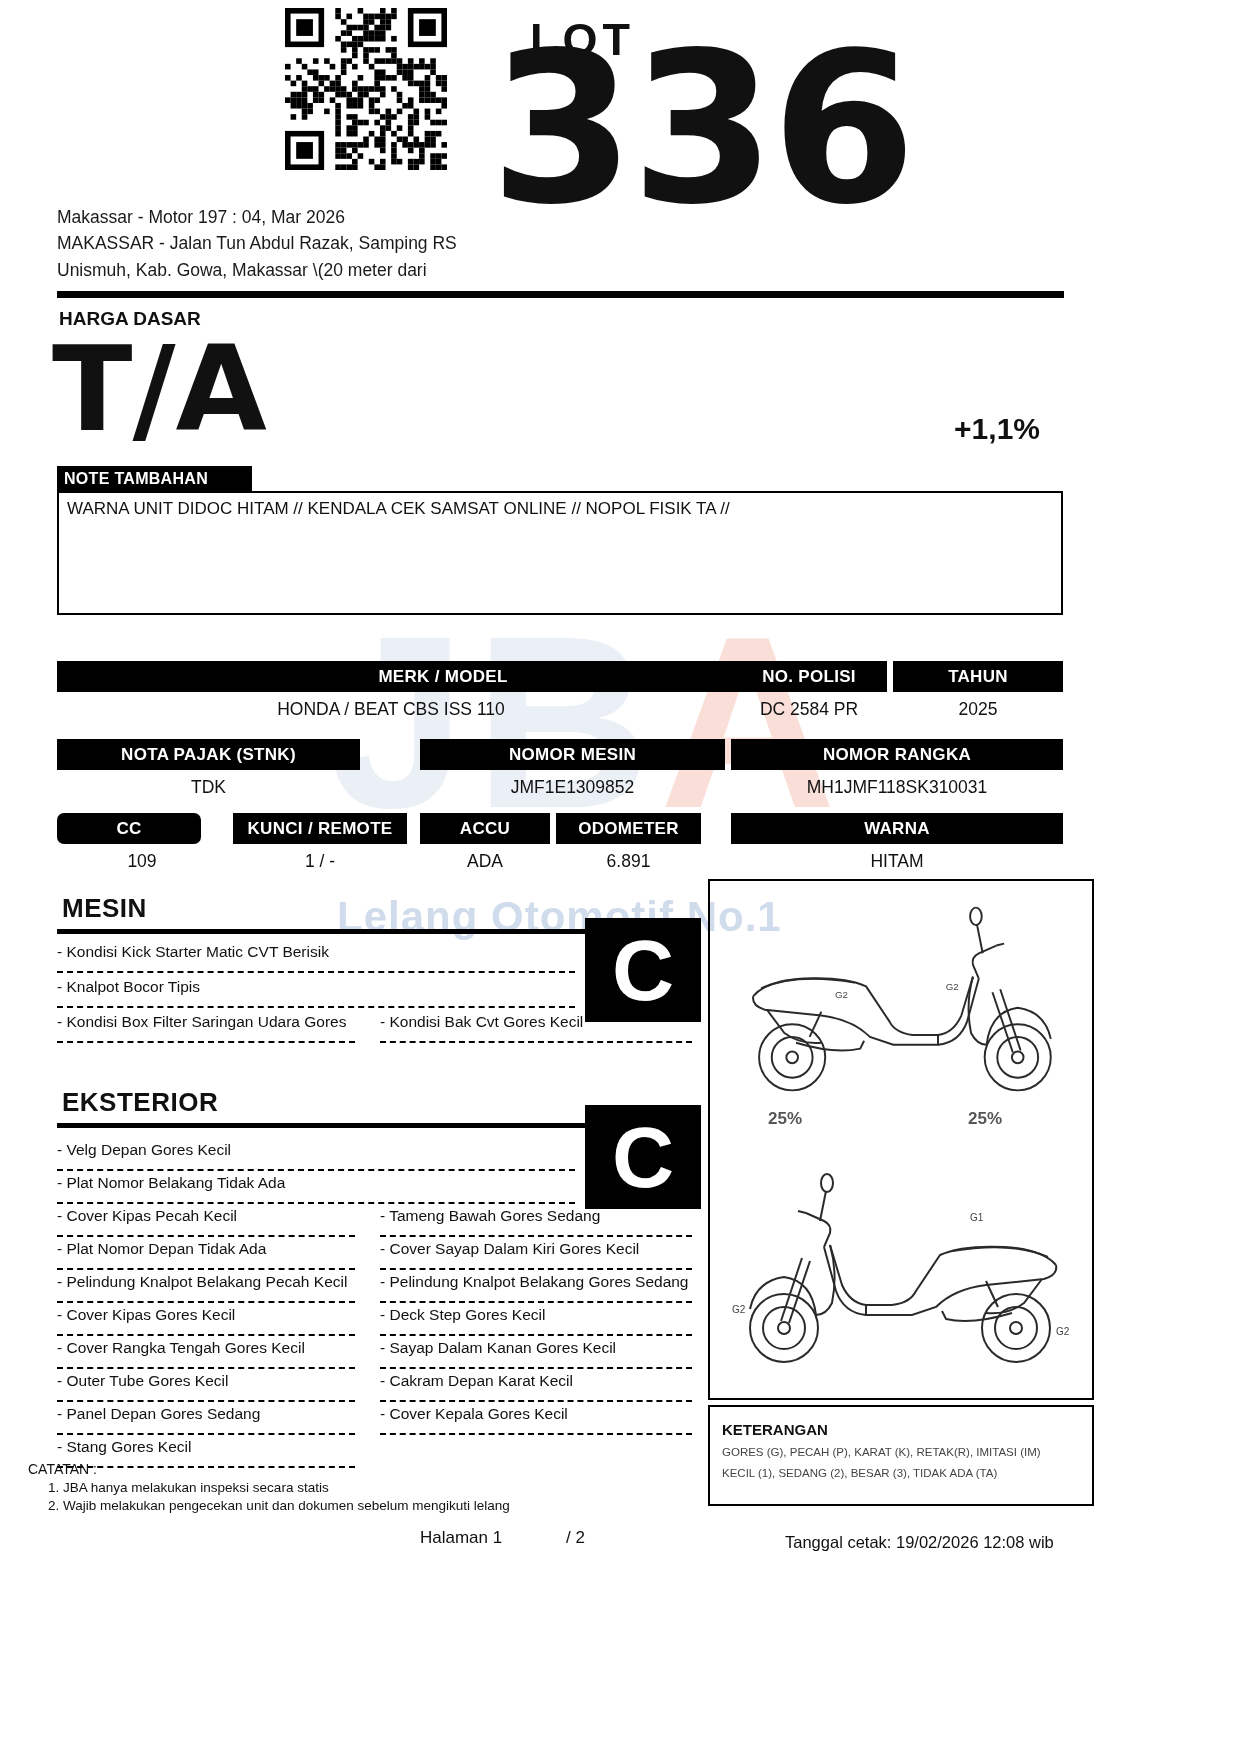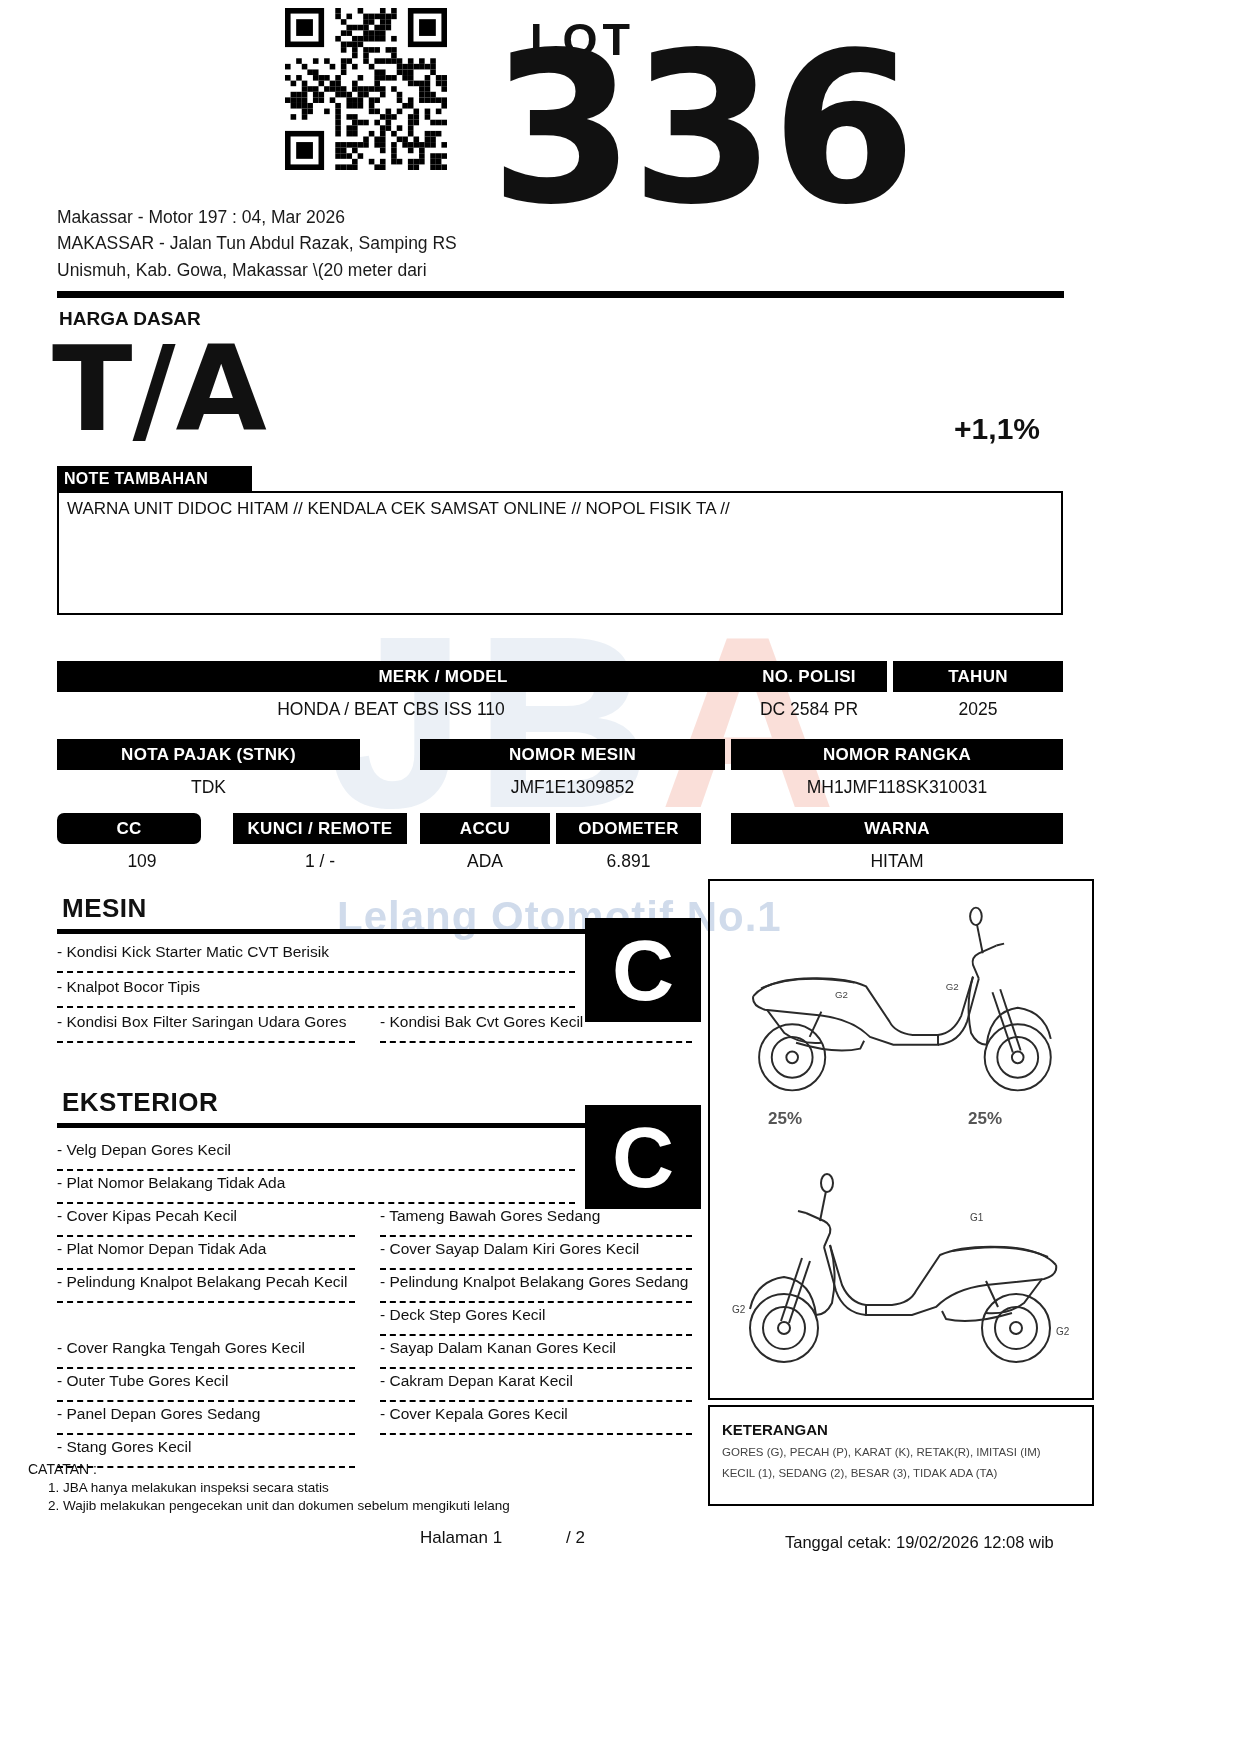--- a/index.html
+++ b/index.html
@@ -401,20 +401,21 @@
   <div class="abs l1 gradebox" style="left:585px;top:1105px;width:116px;height:104px;">C</div>
 
   <div class="abs l1 cell" style="left:57px;top:1139px;width:518px;">- Velg Depan Gores Kecil</div>
   <div class="abs l1 cell" style="left:57px;top:1172px;width:518px;">- Plat Nomor Belakang Tidak Ada</div>
   <div class="abs l1 cell" style="left:57px;top:1205px;width:298px;">- Cover Kipas Pecah Kecil</div>
   <div class="abs l1 cell" style="left:380px;top:1205px;width:312px;">- Tameng Bawah Gores Sedang</div>
   <div class="abs l1 cell" style="left:57px;top:1238px;width:298px;">- Plat Nomor Depan Tidak Ada</div>
   <div class="abs l1 cell" style="left:380px;top:1238px;width:312px;">- Cover Sayap Dalam Kiri Gores Kecil</div>
   <div class="abs l1 cell" style="left:57px;top:1271px;width:298px;">- Pelindung Knalpot Belakang Pecah Kecil</div>
   <div class="abs l1 cell" style="left:380px;top:1271px;width:312px;">- Pelindung Knalpot Belakang Gores Sedang</div>
+  <div class="abs l1 cell" style="left:57px;top:1304px;width:298px;">- Cover Kipas Gores Kecil</div>
   <div class="abs l1 cell" style="left:380px;top:1304px;width:312px;">- Deck Step Gores Kecil</div>
   <div class="abs l1 cell" style="left:57px;top:1337px;width:298px;">- Cover Rangka Tengah Gores Kecil</div>
   <div class="abs l1 cell" style="left:380px;top:1337px;width:312px;">- Sayap Dalam Kanan Gores Kecil</div>
   <div class="abs l1 cell" style="left:57px;top:1370px;width:298px;">- Outer Tube Gores Kecil</div>
   <div class="abs l1 cell" style="left:380px;top:1370px;width:312px;">- Cakram Depan Karat Kecil</div>
   <div class="abs l1 cell" style="left:57px;top:1403px;width:298px;">- Panel Depan Gores Sedang</div>
   <div class="abs l1 cell" style="left:380px;top:1403px;width:312px;">- Cover Kepala Gores Kecil</div>
   <div class="abs l1 cell" style="left:57px;top:1436px;width:298px;">- Stang Gores Kecil</div>
 
   <div class="abs l1 box" style="left:708px;top:879px;width:386px;height:521px;">

